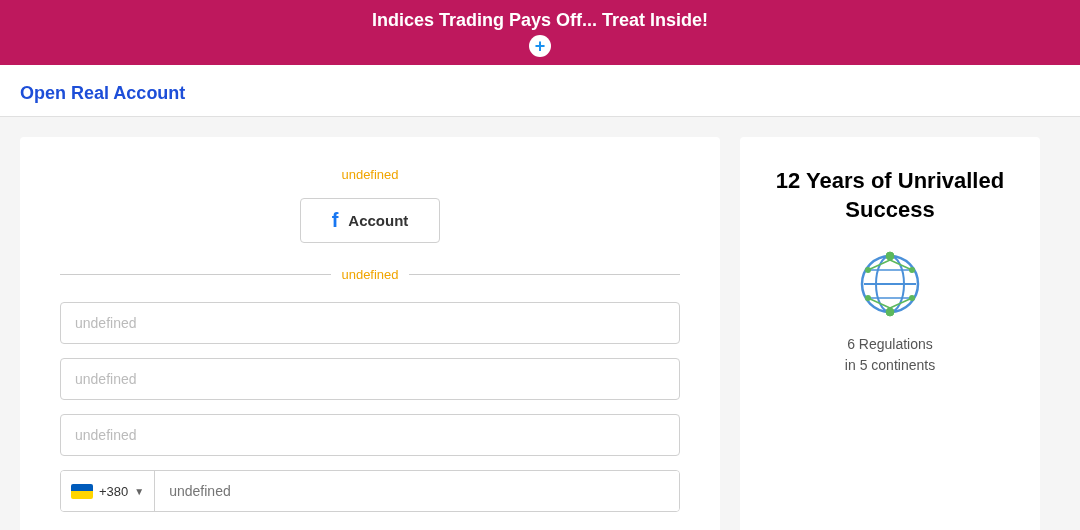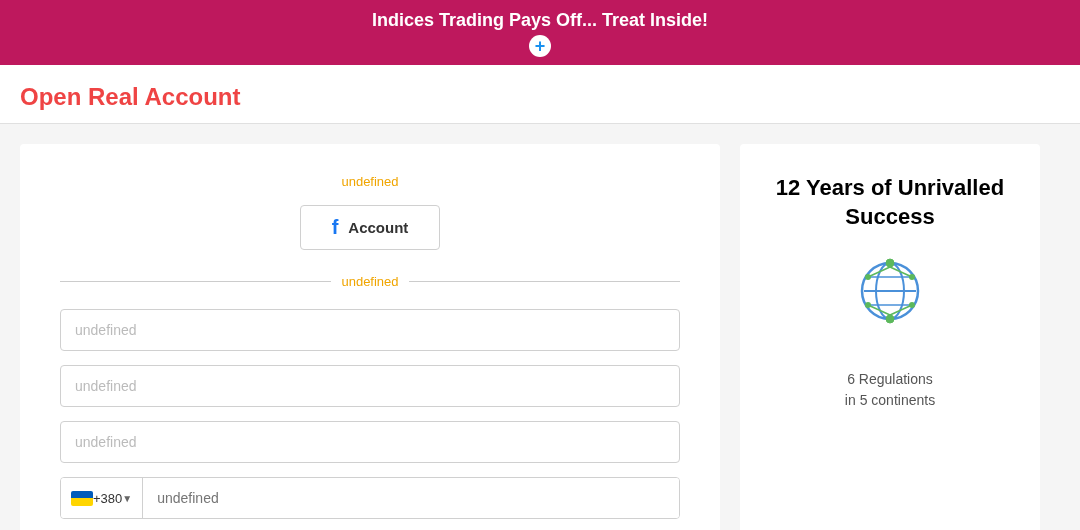--- a/index.html
+++ b/index.html
@@ -32,22 +32,22 @@
       cursor: pointer;
     }
 
     
     .page-header {
       background: #fff;
       padding: 18px 20px 12px;
       border-bottom: 1px solid #e0e0e0;
     }
     .page-header a {
-      color: #ef4444;
-      font-size: 24px;
+      color: #1d4ed8;
+      font-size: 18px;
       font-weight: 600;
       text-decoration: none;
     }
 
     
     .main-content {
       display: flex;
       padding: 20px;
       gap: 20px;
     }
@@ -137,20 +137,21 @@
       gap: 0;
       border: 1px solid #d0d0d0;
       border-radius: 4px;
       overflow: hidden;
       margin-bottom: 14px;
     }
 
     .country-selector {
       display: flex;
       align-items: center;
+      gap: 6px;
       padding: 12px 10px;
       border-right: 1px solid #d0d0d0;
       cursor: pointer;
       background: #fff;
       font-size: 13px;
       color: #333;
       white-space: nowrap;
     }
 
     .flag-ukraine {
@@ -214,21 +215,20 @@
     .info-icon-container {
       width: 80px; height: 80px;
       display: flex; align-items: center; justify-content: center;
     }
 
     .info-text {
       text-align: center;
       font-size: 14px;
       color: #555;
       line-height: 1.5;
-      margin-top: 28px;
     }
   </style>
 </head>
 <body>
 
 <div class="top-banner">
   <span>Indices Trading Pays Off... Treat Inside!</span>
   <div class="banner-plus">
     <div class="plus-circle">+</div>
   </div>

